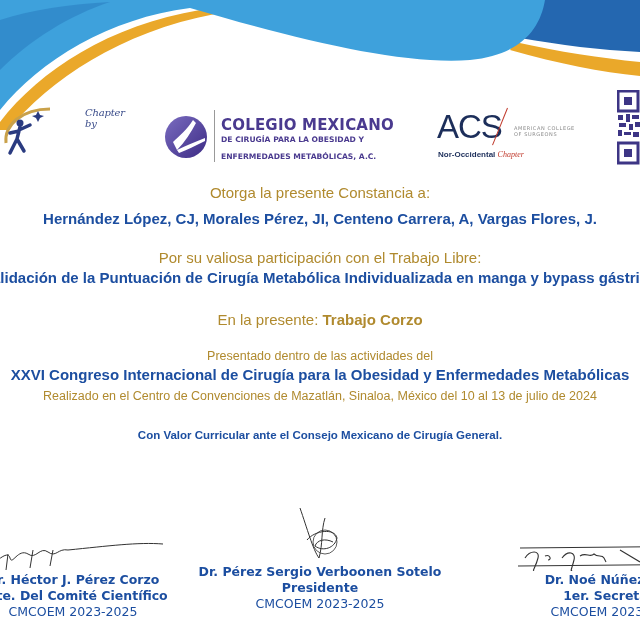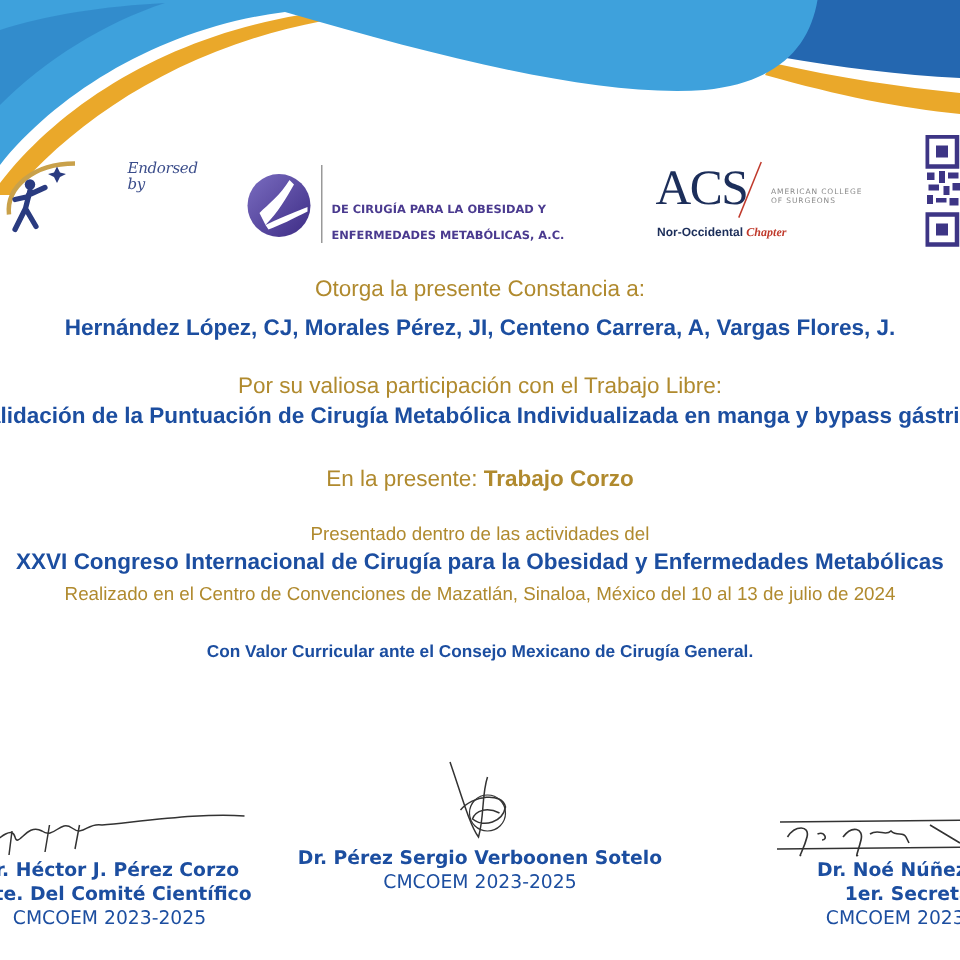--- a/index.html
+++ b/index.html
@@ -17,25 +17,25 @@
 
   .cmc { left: 163px; top: 110px; width: 250px; height: 55px; }
   .cmc svg { position: absolute; left: 0; top: 4px; }
   .cmc .divider { position: absolute; left: 51px; top: 0; width: 1px; height: 52px; background: #999; }
   .cmc .l1 { position: absolute; left: 58px; top: 6px; font-family: "DejaVu Sans", sans-serif; font-weight: bold; font-size: 15px; color: #4a3a8f; letter-spacing: 0.2px; white-space: nowrap; }
   .cmc .l2, .cmc .l3 { position: absolute; left: 58px; font-family: "DejaVu Sans", sans-serif; font-weight: bold; font-size: 7.6px; color: #4a3a8f; white-space: nowrap; }
   .cmc .l2 { top: 25px; }
   .cmc .l3 { top: 42px; }
 
   .acs { left: 435px; top: 108px; width: 160px; height: 55px; }
-  .acs .acs-text { position: absolute; left: 2px; top: 0; font-family: Liberation Serif, serif; font-size: 33px; color: #1c2e5a; letter-spacing: -1px; }
+  .acs .acs-text { position: absolute; left: 2px; top: 0; font-family: Liberation Sans, sans-serif; font-size: 33px; color: #1c2e5a; letter-spacing: -1px; }
   .acs .slash { position: absolute; left: 72px; top: 0; width: 1px; height: 40px; background: #c0392b; transform: rotate(22deg); transform-origin: top; }
   .acs .acs-sub { position: absolute; left: 79px; top: 17px; font-family: "DejaVu Sans", sans-serif; font-size: 5px; color: #8a8a8a; line-height: 6px; letter-spacing: 0.6px; white-space: pre-line; }
   .acs .chapter { position: absolute; left: 3px; top: 42px; font-family: "Liberation Sans", sans-serif; font-weight: bold; font-size: 8px; color: #1c2e5a; white-space: nowrap; }
-  .acs .chapter em { font-family: "Liberation Serif", serif; font-weight: bold; color: #c0392b; }
+  .acs .chapter em { font-family: "Liberation Serif", serif; font-weight: normal; color: #c0392b; }
 
   .qr { left: 617px; top: 90px; width: 23px; height: 76px; }
 
   .content { position: absolute; left: 0; top: 0; width: 640px; }
   .line { position: absolute; left: -200px; width: 1040px; text-align: center; white-space: nowrap; }
   .gold { color: #b08a2e; }
   .blue { color: #1c4ea0; }
   .b { font-weight: bold; }
 
   .sig { position: absolute; text-align: center; white-space: nowrap; font-family: "DejaVu Sans", sans-serif; color: #1c4ea0; }
@@ -60,36 +60,37 @@
   <path d="M0,20 C30,10 70,4 110,2 C70,15 30,40 0,70 Z" fill="#2f87c8" opacity="0.8"></path>
 </svg>
 
 <div class="logo ifso">
   <svg width="60" height="56" viewBox="0 0 60 56">
     <path d="M6,40 C4,22 22,6 50,6" stroke="#c9a14a" stroke-width="3" fill="none"></path>
     <circle cx="20" cy="20" r="3.5" fill="#2a3b80"></circle>
     <path d="M20,24 L17,36 L10,50 M17,36 L24,48 M19,27 L30,22 M19,28 L10,30" stroke="#2a3b80" stroke-width="3.5" fill="none" stroke-linecap="round"></path>
     <path d="M36,12 l2,-4 l2,4 l4,1 l-4,2 l-2,4 l-2,-4 l-4,-2 z" fill="#2a3b80"></path>
   </svg>
-  <span class="endorsed">Endorsed by</span>
+  <span class="endorsed">Chapter by</span>
 </div>
 
 <div class="logo cmc">
   <svg width="46" height="46" viewBox="0 0 46 46">
     <defs>
       <linearGradient id="cg" x1="0" y1="0" x2="1" y2="1">
         <stop offset="0" stop-color="#7a6cc0"></stop>
         <stop offset="1" stop-color="#3d2c85"></stop>
       </linearGradient>
     </defs>
     <circle cx="23" cy="23" r="21" fill="url(#cg)"></circle>
     <path d="M10,28 C16,22 24,16 30,6 L33,9 C28,18 22,28 14,36 Z" fill="#ffffff"></path>
     <path d="M14,36 C22,32 32,28 42,24 L42,27 C32,32 24,36 16,39 Z" fill="#ffffff"></path>
   </svg>
   <div class="divider"></div>
+  <span class="l1">COLEGIO MEXICANO</span>
   <span class="l2">DE CIRUGÍA PARA LA OBESIDAD Y</span>
   <span class="l3">ENFERMEDADES METABÓLICAS, A.C.</span>
 </div>
 
 <div class="logo acs">
   <span class="acs-text">ACS</span>
   <div class="slash"></div>
   <span class="acs-sub">AMERICAN COLLEGE
 OF SURGEONS</span>
   <span class="chapter"><span>Nor-Occidental</span> <em>Chapter</em></span>
@@ -135,20 +136,21 @@
   <div class="role">Pdte. Del Comité Científico</div>
   <div class="org">CMCOEM 2023-2025</div>
 </div>
 
 <div class="sig" style="left:195px;top:500px;width:250px;">
   <svg width="250" height="64" viewBox="0 0 250 64">
     <path d="M105,8 C112,28 118,50 124,58 C128,44 126,30 130,18 M112,40 C120,30 140,28 142,38 C140,48 128,52 120,46 C122,40 130,38 138,42" stroke="#333" stroke-width="1" fill="none"></path>
     <circle cx="130" cy="42" r="12" stroke="#333" stroke-width="0.8" fill="none"></circle>
   </svg>
   <div class="name">Dr. Pérez Sergio Verboonen Sotelo</div>
+  <div class="role">Presidente</div>
   <div class="org">CMCOEM  2023-2025</div>
 </div>
 
 <div class="sig" style="left:490px;top:540px;width:250px;">
   <svg width="250" height="32" viewBox="0 0 250 32">
     <path d="M30,8 L240,6 M28,26 L240,24" stroke="#333" stroke-width="1" fill="none"></path>
     <path d="M35,18 C40,10 50,10 48,18 C46,26 42,32 44,30 M55,16 C60,14 62,20 58,20 M72,18 C78,10 86,12 84,20 C82,28 80,32 82,30 M90,16 C96,12 100,18 104,14 C108,18 112,14 114,18 L116,22 M130,10 L150,22" stroke="#333" stroke-width="1.1" fill="none"></path>
   </svg>
   <div class="name">Dr. Noé Núñez Jasso</div>
   <div class="role">1er. Secretario</div>

